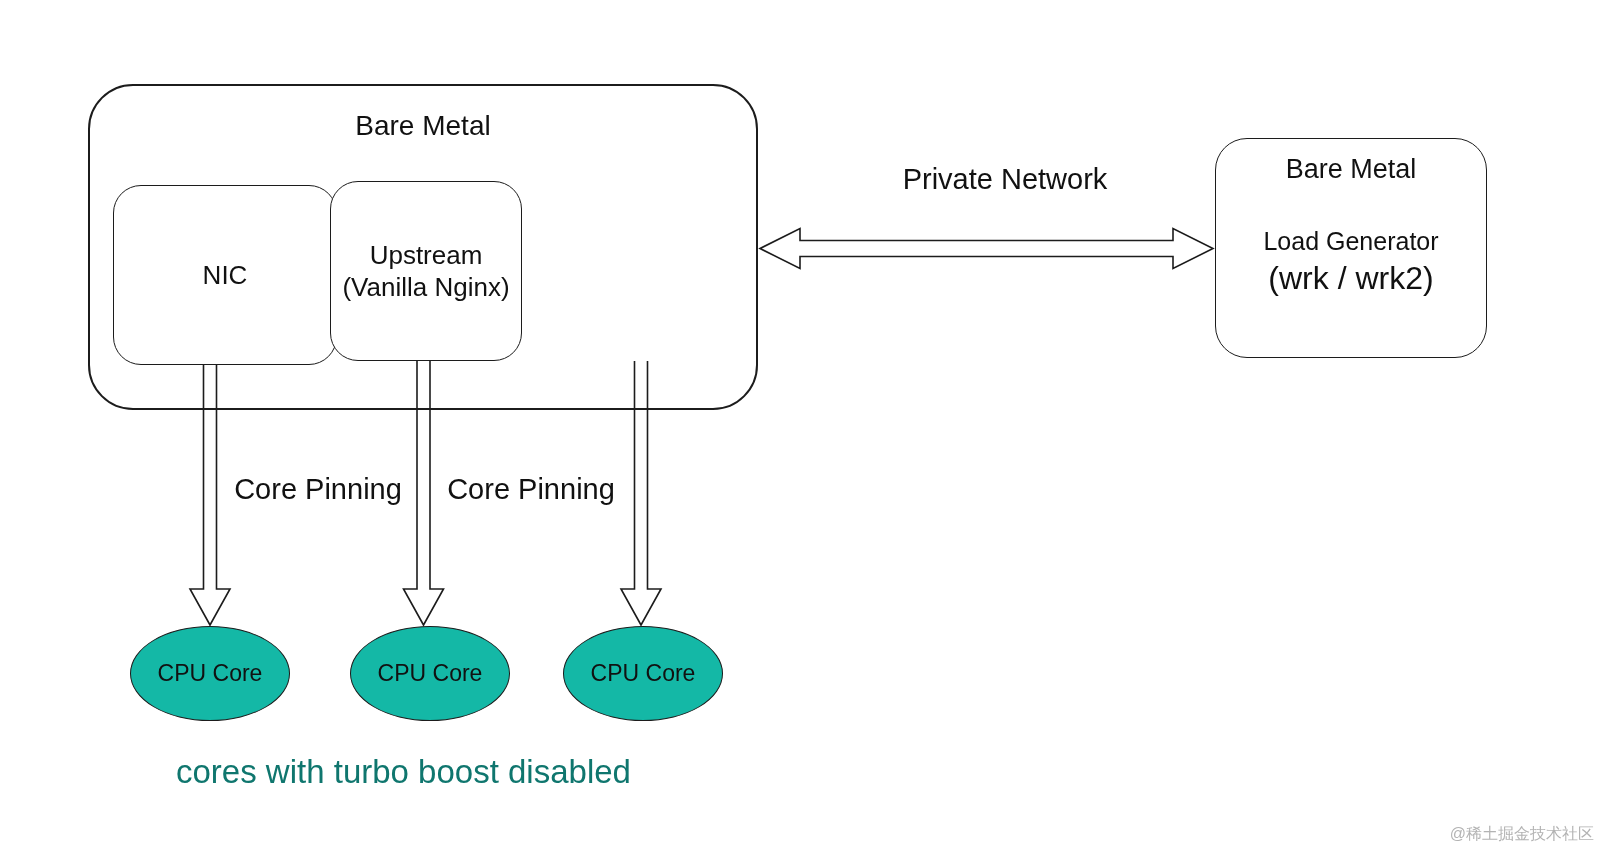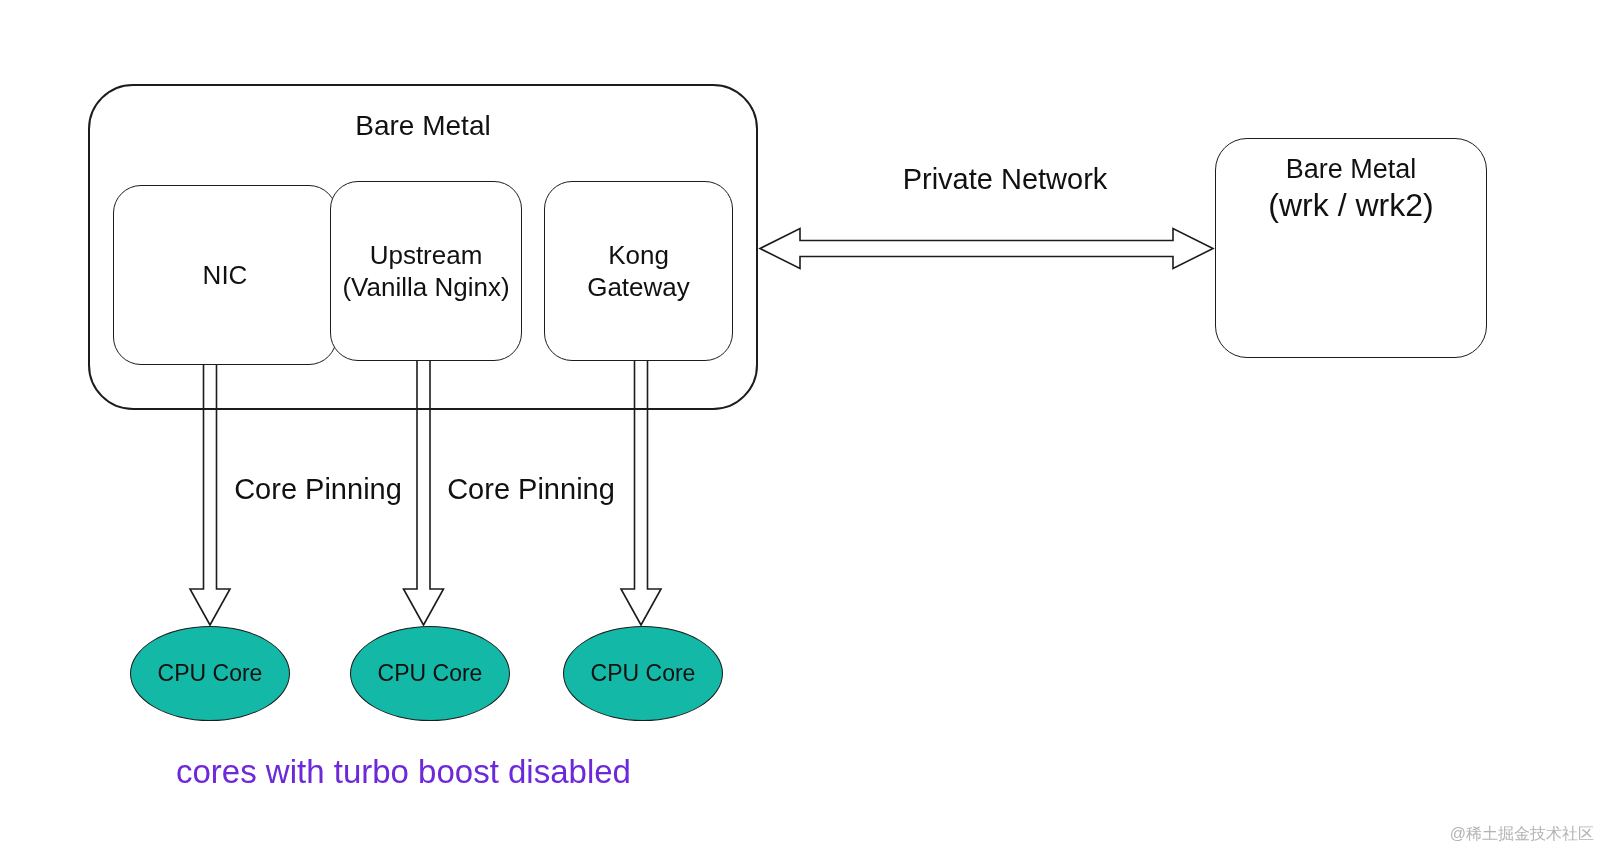--- a/index.html
+++ b/index.html
@@ -82,21 +82,21 @@
     background: #14b8a6;
     display: flex;
     align-items: center;
     justify-content: center;
     font-size: 23px;
   }
   .footnote {
     position: absolute;
     left: 176px; top: 745px;
     font-size: 33px;
-    color: #6d28d9;
+    color: #0f766e;
     white-space: nowrap;
   }
   .watermark {
     position: absolute;
     right: 6px; top: 816px;
     font-size: 16px;
     color: #b3b3b3;
     white-space: nowrap;
   }
   svg.arrows {
@@ -117,27 +117,24 @@
   <div class="node" style="left:113px; top:177px; width:224px; height:180px;">
     <span>NIC</span>
 
   </div>
 
   <div class="node" style="left:330px; top:173px; width:192px; height:180px;text-align:right;">
     <span>Upstream</span>
     <span>(Vanilla Nginx)</span>
   </div>
 
-  <div class="node" style="left:544px; top:173px; width:189px; height:180px;">
-    <span>Kong</span>
-    <span>Gateway</span>
-  </div>
 
   <div class="right-box" style="left:1215px; top:130px; width:272px; height:220px;">
     <div class="rb-title">Bare Metal</div>
+    <div class="rb-line1">Load Generator</div>
     <div class="rb-line2">(wrk / wrk2)</div>
   </div>
 
   <div class="label" style="left:855px; top:155px; width:300px;">Private Network</div>
 
   <div class="label" style="left:218px; top:465px; width:200px;">Core Pinning</div>
   <div class="label" style="left:431px; top:465px; width:200px;">Core Pinning</div>
 
   <div class="ellipse" style="left:130px; top:618px;">
     <span>CPU Core</span>

